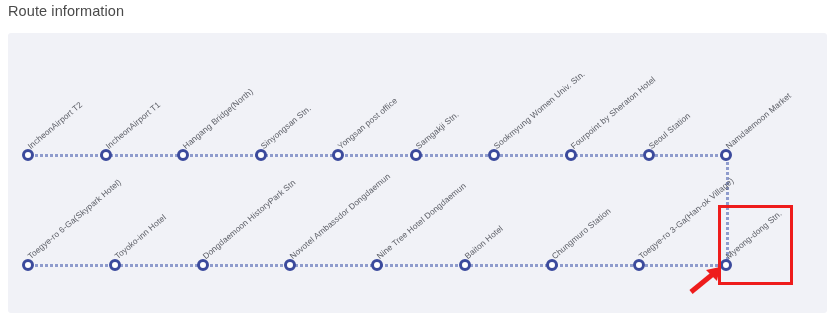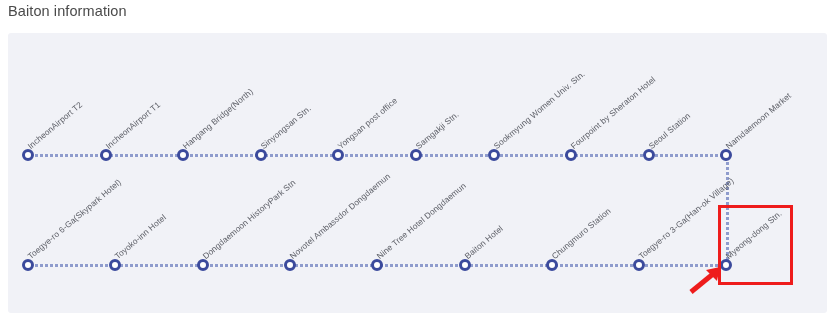--- a/index.html
+++ b/index.html
@@ -117,21 +117,21 @@
     position: absolute;
     left: 681px;
     top: 233px;
     width: 34px;
     height: 30px;
   }
 </style>
 </head>
 <body>
 
-<div id="page-title">Baiton information</div>
+<div id="page-title">Route information</div>
 
 <div id="route-card">
 
   <div id="connector-vertical"></div>
 
   <div class="route-row" id="row-top">
       <div class="route-line" style="left: 20px; width: 698.4px;"></div>
       <div class="stop" style="left: 20px;">
         <div class="stop-node"></div>
         <div class="stop-label">IncheonAirport T2</div>

